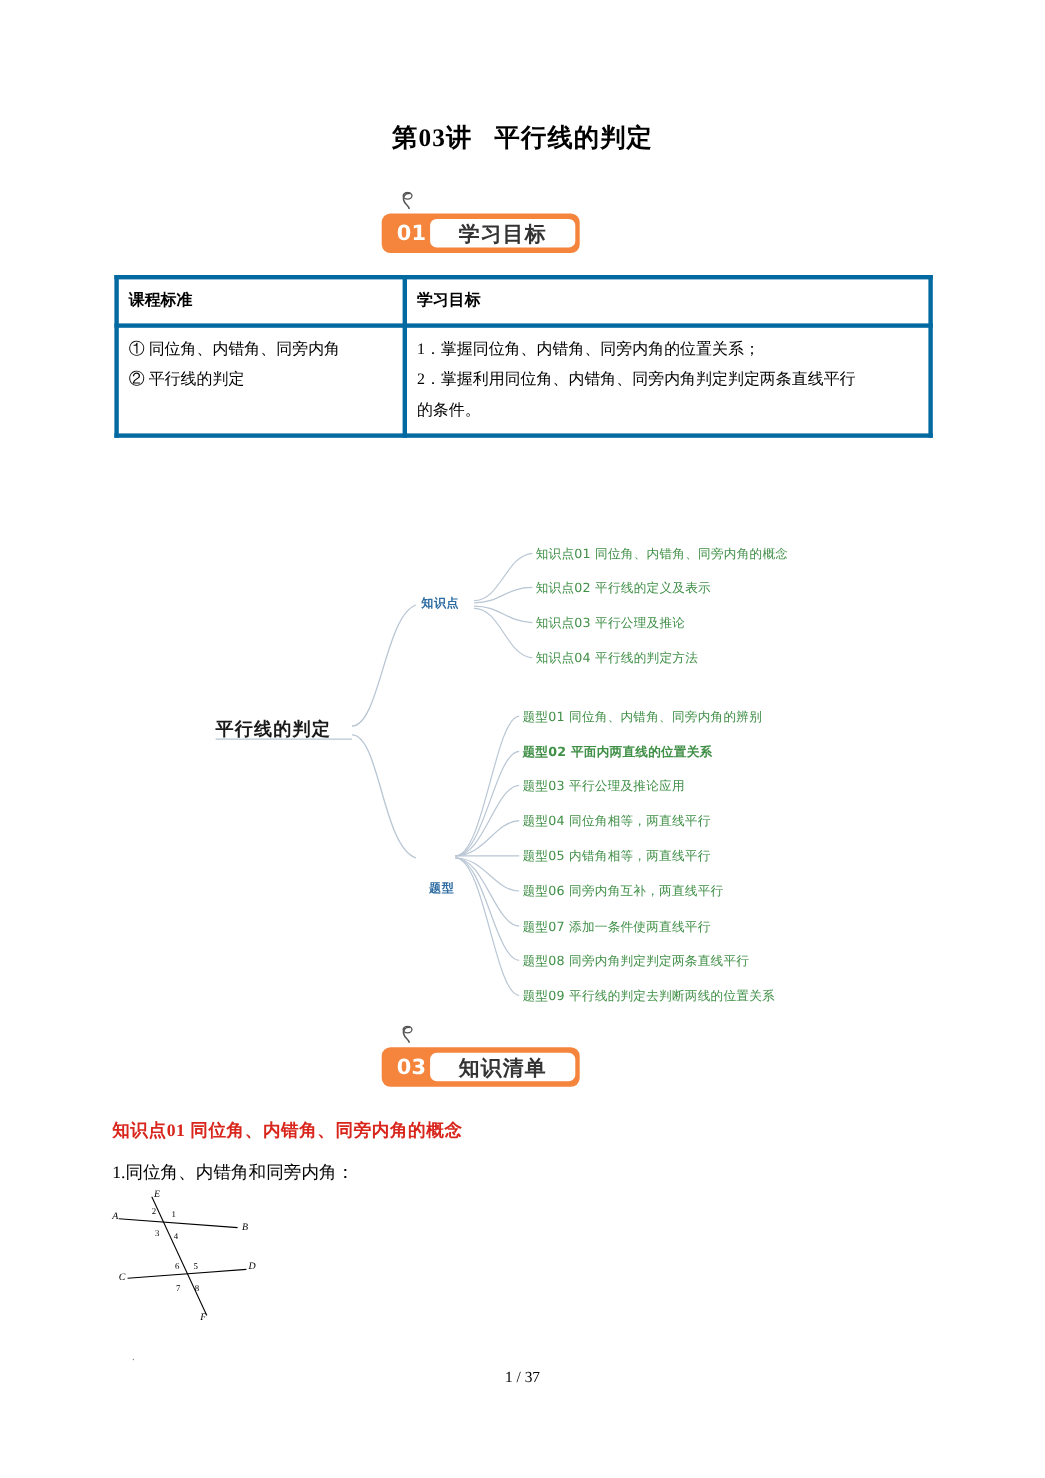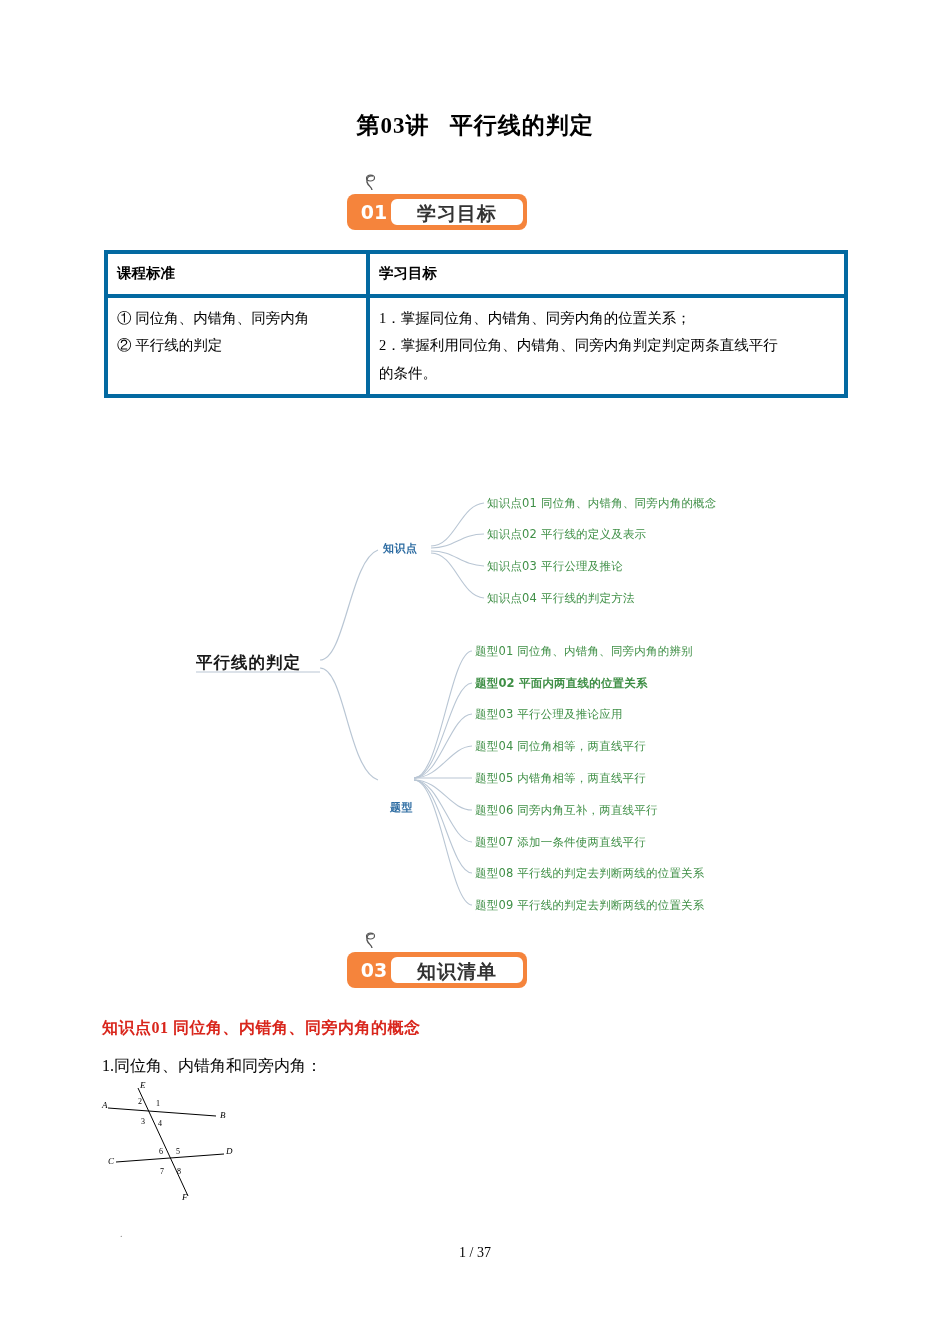--- a/index.html
+++ b/index.html
@@ -260,21 +260,21 @@
   <div class="mm-leaf" style="left:487px; top:559px;">知识点03 平行公理及推论</div>
   <div class="mm-leaf" style="left:487px; top:591px;">知识点04 平行线的判定方法</div>
 
   <div class="mm-leaf" style="left:475px; top:644px;">题型01 同位角、内错角、同旁内角的辨别</div>
   <div class="mm-leaf" style="left:475px; top:676px;font-weight:bold;">题型02 平面内两直线的位置关系</div>
   <div class="mm-leaf" style="left:475px; top:707px;">题型03 平行公理及推论应用</div>
   <div class="mm-leaf" style="left:475px; top:739px;">题型04 同位角相等，两直线平行</div>
   <div class="mm-leaf" style="left:475px; top:771px;">题型05 内错角相等，两直线平行</div>
   <div class="mm-leaf" style="left:475px; top:803px;">题型06 同旁内角互补，两直线平行</div>
   <div class="mm-leaf" style="left:475px; top:835px;">题型07 添加一条件使两直线平行</div>
-  <div class="mm-leaf" style="left:475px; top:866px;">题型08 平行线的判定去判断两线的位置关系</div>
+  <div class="mm-leaf" style="left:475px; top:866px;">题型08 同旁内角判定判定两条直线平行</div>
   <div class="mm-leaf" style="left:475px; top:898px;">题型09 平行线的判定去判断两线的位置关系</div>
 
   <div class="banner" style="top:944px;">
     <svg class="clip" viewBox="0 0 24 24">
       <path d="M14 2 C10 1, 7 4, 8 8 C9 12, 13 13, 13 16" stroke="#555" stroke-width="1.4" fill="none"></path>
       <ellipse cx="11.5" cy="4" rx="4" ry="3" stroke="#555" stroke-width="1.2" fill="none"></ellipse>
     </svg>
     <div class="ribbon"></div>
     <div class="ribbon-inner"></div>
     <div class="num-box">03</div>

